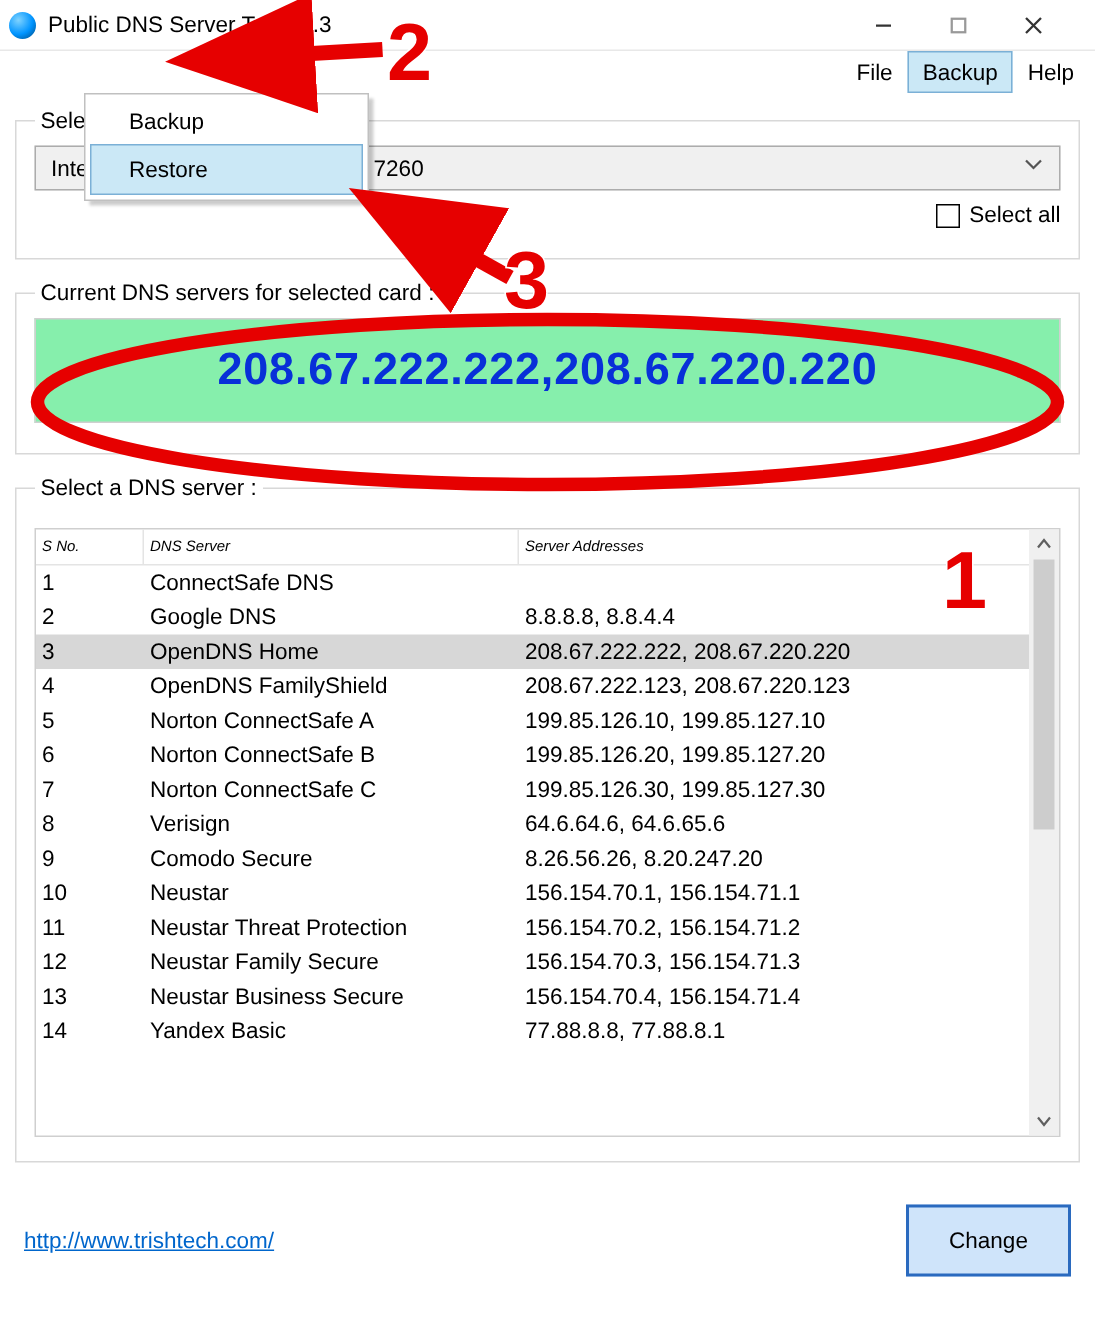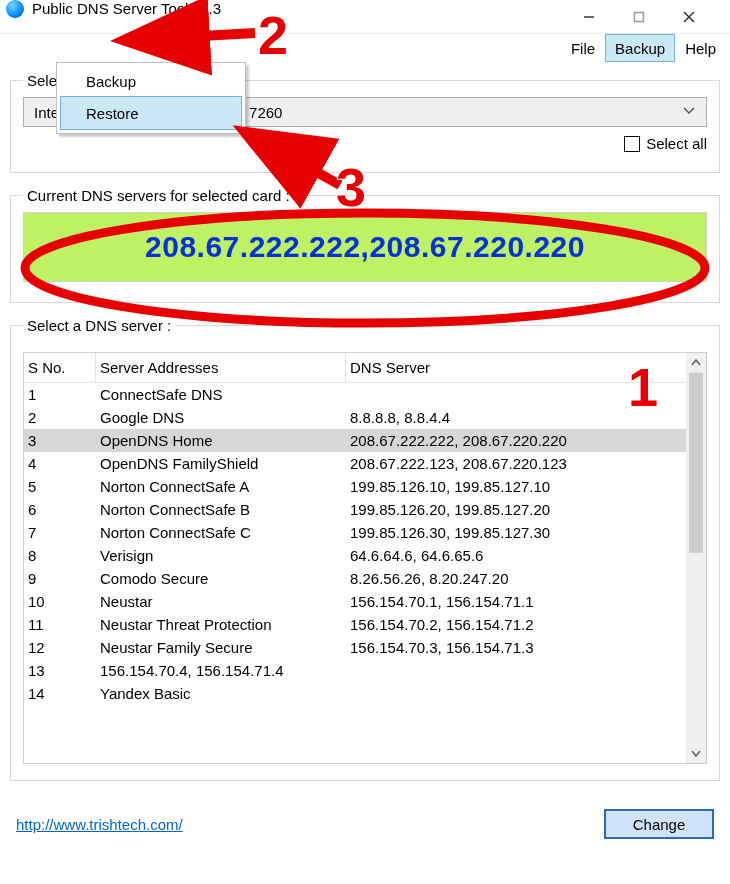--- a/index.html
+++ b/index.html
@@ -23,21 +23,21 @@
     width:730px;height:884px;
     font-family:"Segoe UI",Tahoma,Arial,sans-serif;
     font-size:15px;color:var(--text);
     background:var(--win-bg);
     box-sizing:border-box;
     position:relative;
   }
   *{box-sizing:border-box;}
   
   .titlebar{
-    height:34px;display:flex;align-items:flex-start;
+    height:34px;display:flex;align-items:center;
     padding:0 16px 0 6px;border-bottom:1px solid #e8e8e8;
   }
   .titlebar .app-icon{
     width:18px;height:18px;border-radius:50%;
     background:radial-gradient(circle at 35% 30%,#7fd3ff 0%,#0094ff 55%,#00457a 100%);
     margin-right:8px;flex-shrink:0;
   }
   .titlebar .title{flex:1;font-size:15px;}
   .winbtn{width:50px;height:34px;display:flex;align-items:center;justify-content:center;color:#555;}
   .winbtn svg{display:block;}
@@ -62,44 +62,44 @@
   legend{font-size:15px;padding:0 4px;}
   .nic-select{
     height:30px;border:1px solid #acacac;background:#f0f0f0;
     display:flex;align-items:center;padding:0 10px;position:relative;
   }
   .nic-select .chev{margin-left:auto;color:#555;}
   .selall-row{display:flex;justify-content:flex-end;margin-top:8px;align-items:flex-end;gap:6px;font-size:15px;}
   .checkbox{width:16px;height:16px;border:1.5px solid #000;background:#fff;}
   
   .dns-display{
-    border:1px solid #cfcfcf;background:#bef264;height:70px;
+    border:1px solid #cfcfcf;background:#86efac;height:70px;
     display:flex;align-items:center;justify-content:center;
     font-size:30px;font-weight:700;color:#0830d8;letter-spacing:.5px;
   }
   
   .list-wrap{display:flex;margin-top:10px;border:1px solid #cfcfcf;}
   .list{flex:1;}
   .list-header,.list-row{display:grid;grid-template-columns:72px 250px 1fr;}
   .list-header{border-bottom:1px solid #e4e4e4;}
-  .list-header>div{padding:6px 4px;font-size:15px;border-right:1px solid #e4e4e4;}
+  .list-header>div{padding:6px 4px;font-size:10px;border-right:1px solid #e4e4e4;font-style:italic;}
   .list-header>div:last-child{border-right:none;}
   .list-body{height:380px;overflow:hidden;}
   .list-row>div{padding:3px 4px;font-size:15px;white-space:nowrap;overflow:hidden;text-overflow:ellipsis;}
   .list-row.sel{background:var(--row-sel);}
   .list-row.cut{height:22px;}
   .list-row.cut>div{padding-top:3px;}
   .vscroll{width:20px;background:#f0f0f0;display:flex;flex-direction:column;align-items:center;}
   .vscroll .arrow{width:20px;height:20px;display:flex;align-items:center;justify-content:center;color:#606060;}
   .vscroll .thumb{width:14px;background:var(--scrollbar);border-radius:0;}
   
   .footer{display:flex;align-items:center;padding:14px 16px 0 16px;}
   .footer a{color:var(--link);text-decoration:underline;font-size:15px;}
   .btn{
-    min-width:110px;height:30px;border:2px solid #2a6abf;background:var(--button-default);
+    min-width:110px;height:48px;border:2px solid #2a6abf;background:var(--button-default);
     display:flex;align-items:center;justify-content:center;font-size:15px;margin-left:auto;
   }
   
   .annot{position:absolute;z-index:100;pointer-events:none;}
   .big-num{
     font-family:Arial,sans-serif;font-weight:900;font-size:54px;color:var(--accent-red);
     -webkit-text-stroke:2px #fff;paint-order:stroke;
   }
 </style>
 </head>
@@ -159,22 +159,22 @@
     <legend>Current DNS servers for selected card :</legend>
     <div class="dns-display">208.67.222.222,208.67.220.220</div>
   </fieldset>
 
   <fieldset style="padding-bottom:16px;">
     <legend>Select a DNS server :</legend>
     <div class="list-wrap">
       <div class="list">
         <div class="list-header">
           <div>S No.</div>
+          <div>DNS Server</div>
           <div>Server Addresses</div>
-          <div>DNS Server</div>
         </div>
         <div class="list-body" id="list-body">
             <div class="list-row">
               <div>1</div>
               <div>ConnectSafe DNS</div>
             </div>
             <div class="list-row">
               <div>2</div>
               <div>Google DNS</div>
               <div>8.8.8.8, 8.8.4.4</div>
@@ -224,25 +224,27 @@
               <div>Neustar Threat Protection</div>
               <div>156.154.70.2, 156.154.71.2</div>
             </div>
             <div class="list-row">
               <div>12</div>
               <div>Neustar Family Secure</div>
               <div>156.154.70.3, 156.154.71.3</div>
             </div>
             <div class="list-row">
               <div>13</div>
+              <div>Neustar Business Secure</div>
               <div>156.154.70.4, 156.154.71.4</div>
             </div>
             <div class="list-row cut">
               <div>14</div>
               <div>Yandex Basic</div>
+              <div>77.88.8.8, 77.88.8.1</div>
             </div>
           </div>
       </div>
       <div class="vscroll">
         <div class="arrow">
           <svg width="10" height="10">
               <polyline points="1,7 5,2 9,7" fill="none" stroke="#606060" stroke-width="1.5"></polyline>
             </svg>
         </div>
         <div class="thumb" style="height:180px;margin-top:0;"></div>

